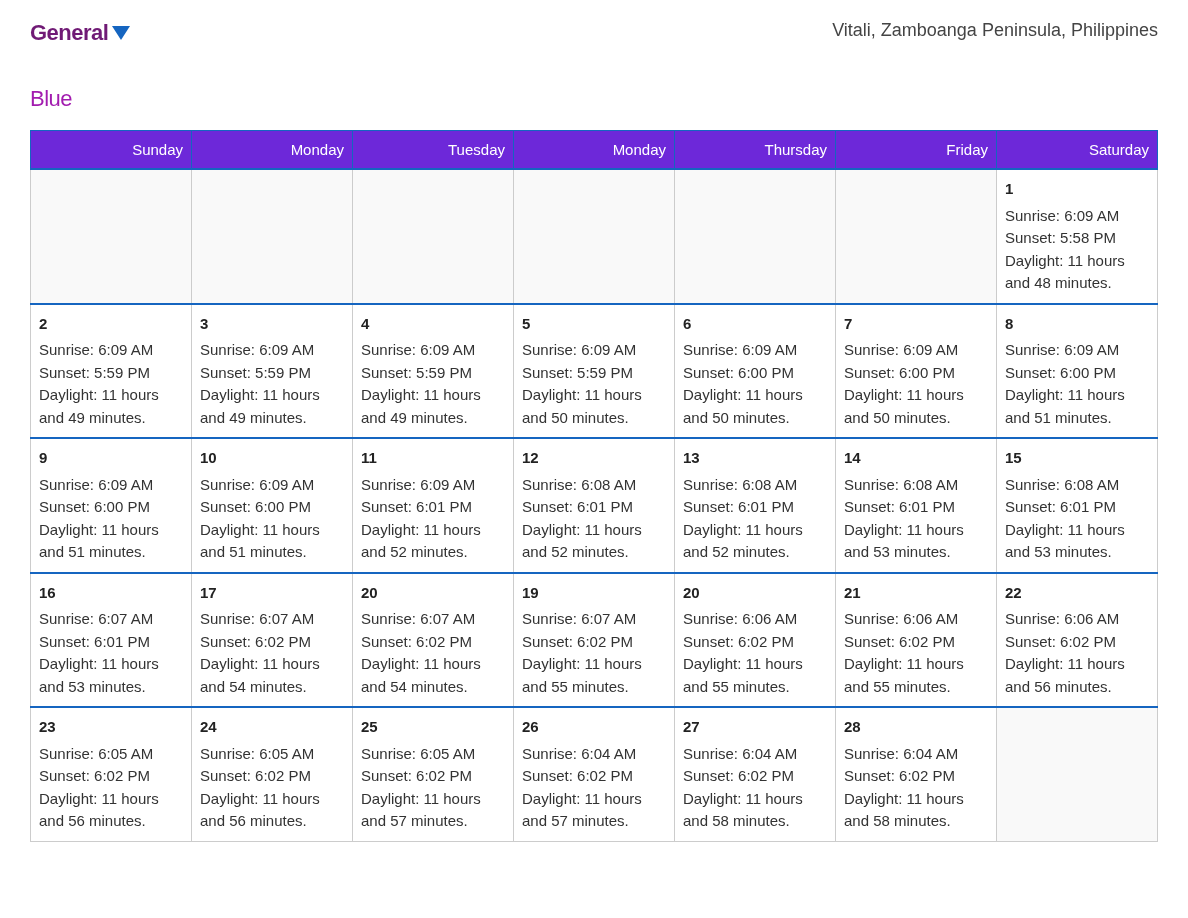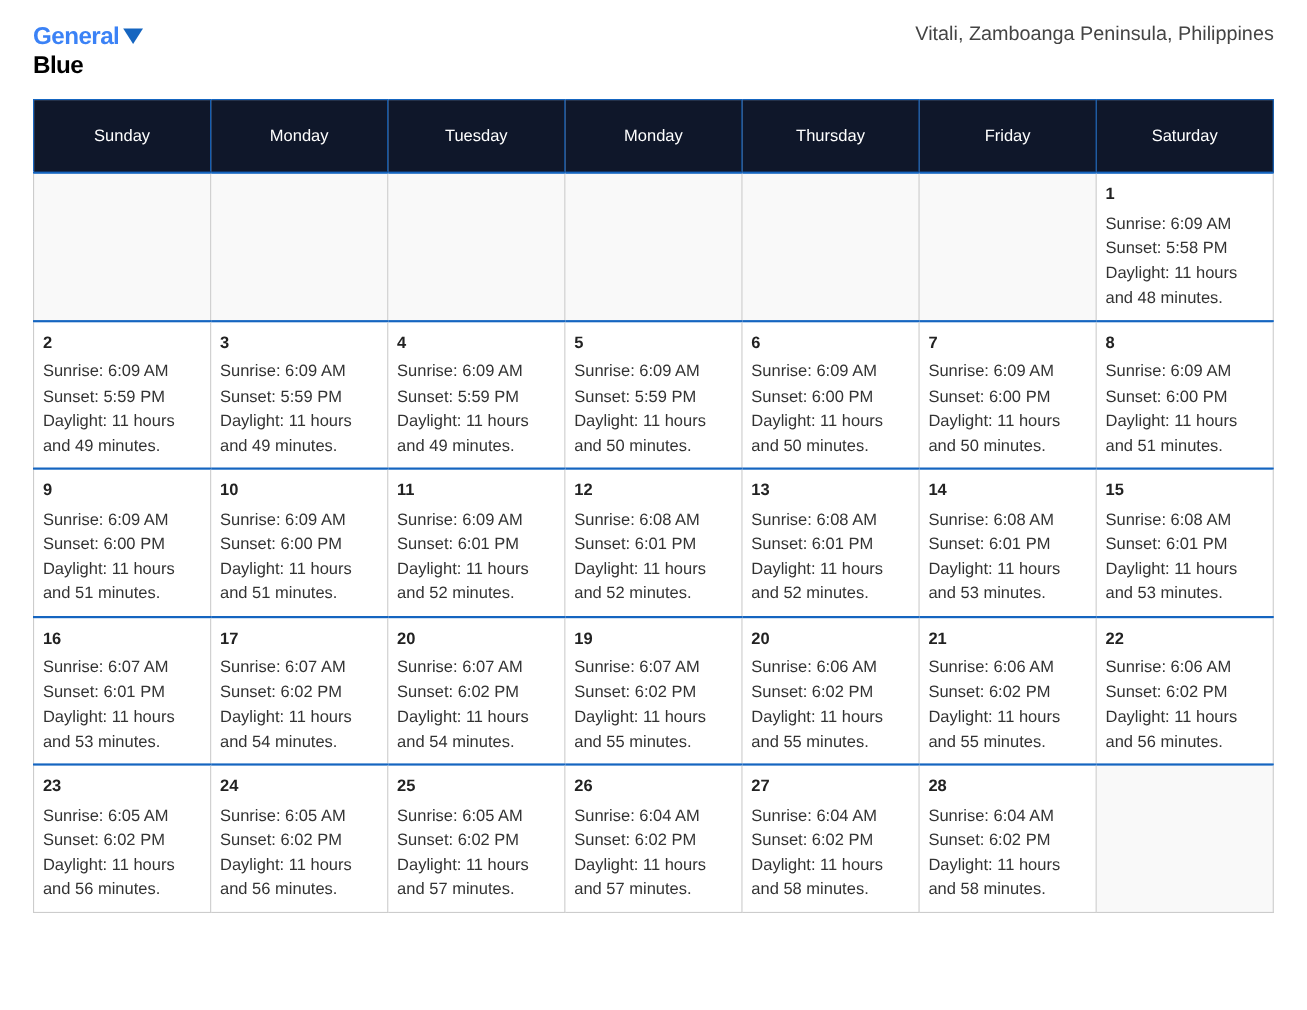--- a/index.html
+++ b/index.html
@@ -16,28 +16,29 @@
       margin-bottom: 18px;
     }
     .logo {
       display: flex;
       flex-direction: column;
       align-items: flex-start;
     }
     .logo-general {
       font-size: 22px;
       font-weight: bold;
-      color: #3b82f6;
+      color: #701a75;
       letter-spacing: -0.5px;
     }
     .logo-blue {
       font-size: 22px;
-      font-weight: bold;
-      color: #000000;
+      font-weight: normal;
+      color: #a21caf;
       letter-spacing: -0.5px;
+      margin-top: 40px;
     }
     .logo-triangle {
       display: inline-block;
       width: 0;
       height: 0;
       border-left: 9px solid transparent;
       border-right: 9px solid transparent;
       border-top: 14px solid #1565c0;
       margin-left: 4px;
       vertical-align: middle;
@@ -54,26 +55,26 @@
       font-size: 18px;
       color: #444;
       margin-top: 0;
     }
     .calendar {
       width: 100%;
       border-collapse: collapse;
       border: 1px solid #ccc;
     }
     .calendar th {
-      background-color: #0f172a;
+      background-color: #6d28d9;
       color: #fff;
-      padding: 24px 8px;
+      padding: 10px 8px;
       font-size: 15px;
       font-weight: normal;
-      text-align: center;
+      text-align: right;
       border: 1px solid #1565c0;
     }
     .calendar td {
       vertical-align: top;
       padding: 8px;
       border: 1px solid #ccc;
       width: calc(100% / 7);
       min-height: 110px;
       font-size: 13px;
       line-height: 1.5;

